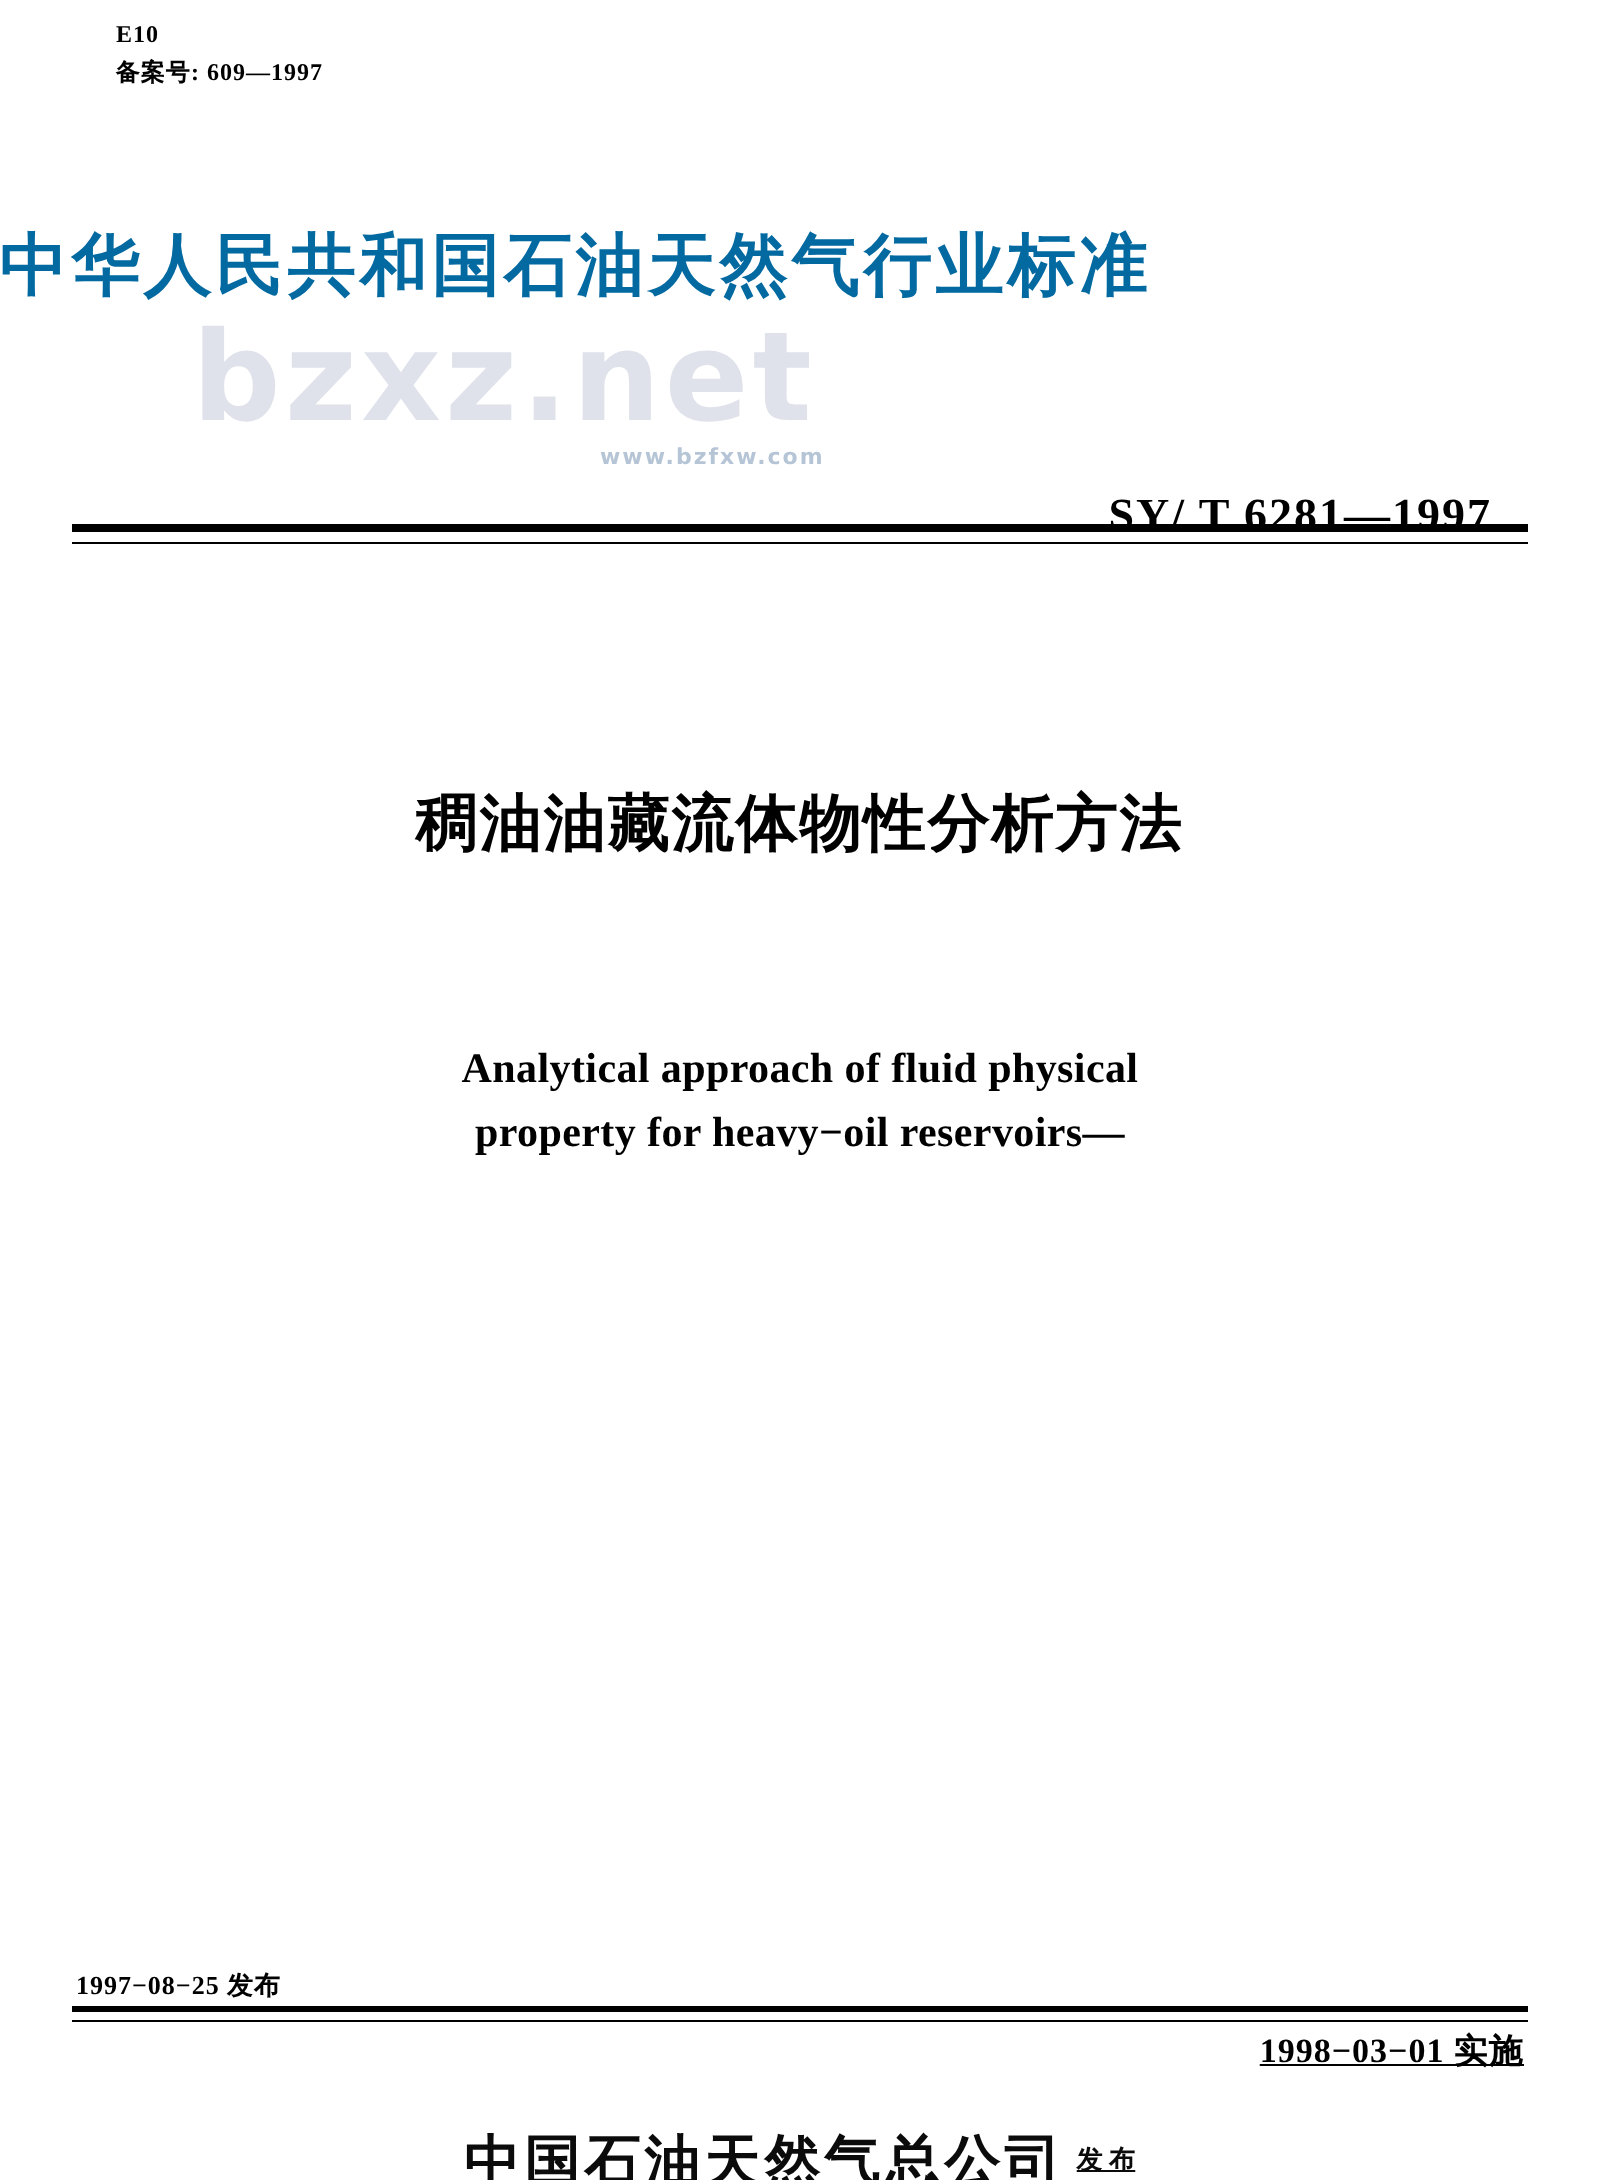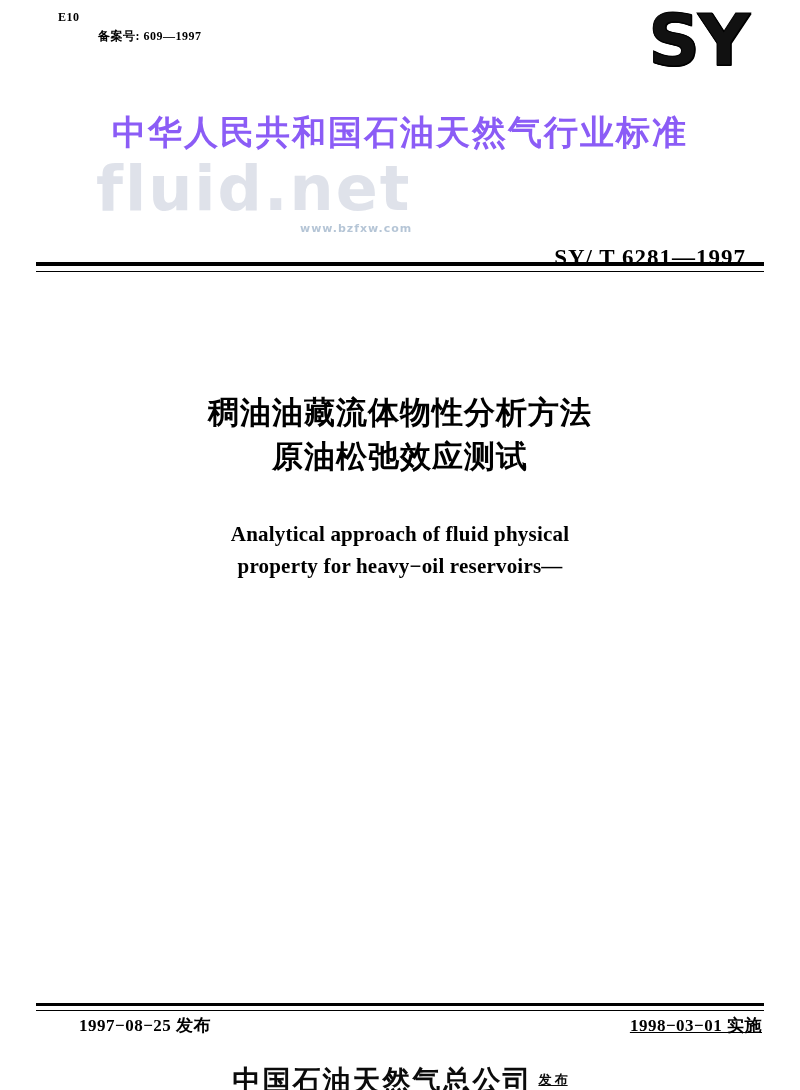--- a/index.html
+++ b/index.html
@@ -26,21 +26,20 @@
     font-weight: bold;
     font-size: 12px;
     line-height: 19px;
     letter-spacing: 0.5px;
   }
   .hdr-left .code {
     font-size: 12px;
   }
   .hdr-left .record {
     font-size: 12px;
-    margin-left: 40px;
   }
 
   .sy-logo {
     position: absolute;
     right: 52px;
     top: 4px;
     font-family: "DejaVu Sans", sans-serif;
     font-weight: bold;
     font-size: 72px;
     line-height: 72px;
@@ -48,26 +47,26 @@
     -webkit-text-stroke: 1px #000;
     color: #111;
     text-shadow: 1px 0 0 #000, 0 1px 0 #000, 1px 1px 0 #000;
   }
 
   .std-title {
     position: absolute;
     left: 0;
     right: 0;
     top: 110px;
-    text-align: center;
+    text-align: left;
     font-family: "DejaVu Sans", sans-serif;
     font-weight: bold;
     font-size: 34px;
     letter-spacing: 2px;
-    color: #8b5cf6;
+    color: #0369a1;
   }
 
   .std-number {
     position: absolute;
     right: 54px;
     top: 205px;
     font-family: "Liberation Serif", serif;
     font-weight: bold;
     font-size: 23px;
     letter-spacing: 1px;
@@ -144,26 +143,25 @@
     letter-spacing: 0.2px;
   }
 
   
   .rule-bot-thick { height: 3px; top: 1003px; }
   .rule-bot-thin  { height: 1px; top: 1010px; }
 
   .issue-date {
     position: absolute;
     left: 38px;
-    top: 1014px;
-    font-family: "Liberation Serif", serif;
-    font-weight: bold;
-    font-size: 17px;
+    top: 984px;
+    font-family: "Liberation Serif", serif;
+    font-weight: bold;
+    font-size: 13px;
     letter-spacing: 0.5px;
-    margin-left: 41px;
   }
   .effective-date {
     position: absolute;
     right: 38px;
     top: 1014px;
     font-family: "Liberation Serif", serif;
     font-weight: bold;
     font-size: 17px;
     letter-spacing: 0.5px;
     text-decoration: underline;
@@ -194,35 +192,33 @@
 </head>
 <body>
 
 <div class="page">
 
   <div class="hdr-left">
     <div class="code">E10</div>
     <div class="record">备案号: 609—1997</div>
   </div>
 
-  <div class="sy-logo">SY</div>
 
   <div class="std-title">中华人民共和国石油天然气行业标准</div>
 
-  <div class="wm wm-big">fluid.net</div>
+  <div class="wm wm-big">bzxz.net</div>
   <div class="wm wm-small">www.bzfxw.com</div>
 
   <div class="std-number">SY/ T 6281—1997</div>
 
   <div class="rule rule-thick"></div>
   <div class="rule rule-thin"></div>
 
   <div class="cn-title">
     <div>稠油油藏流体物性分析方法</div>
-    <div>原油松弛效应测试</div>
   </div>
 
   <div class="en-title">
     <div>Analytical approach of fluid physical</div>
     <div>property for heavy−oil reservoirs—</div>
   </div>
 
   <div class="rule rule-bot-thick"></div>
   <div class="rule rule-bot-thin"></div>
 

